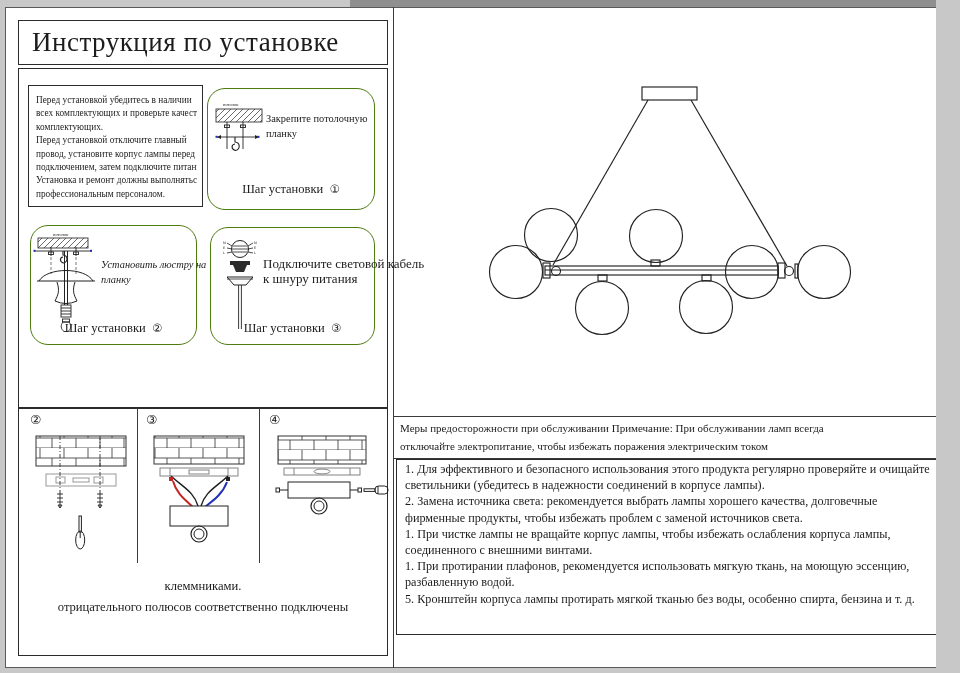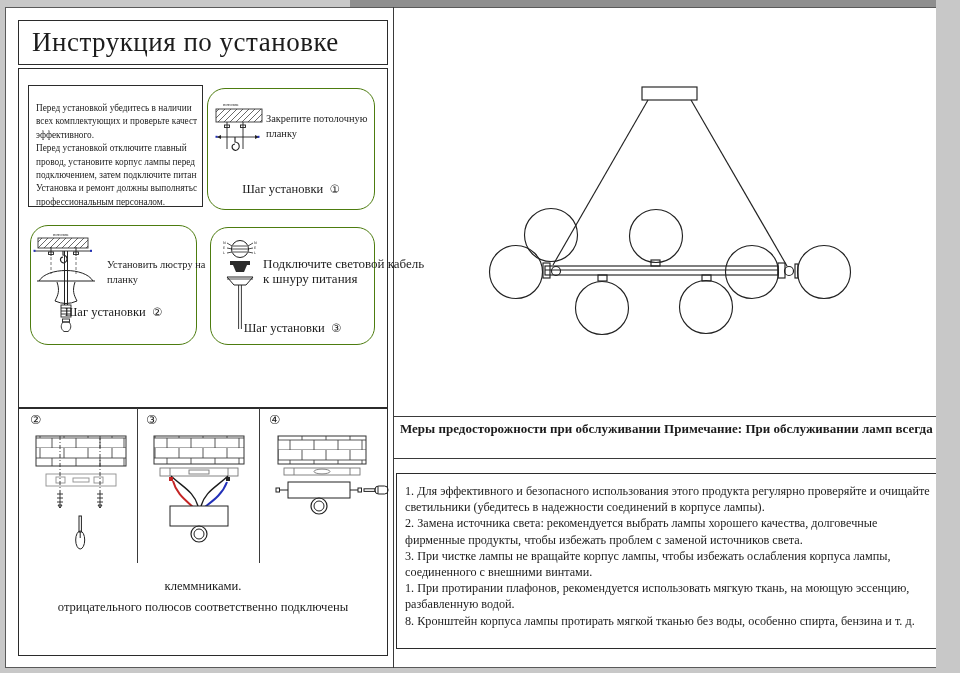--- a/index.html
+++ b/index.html
@@ -8,60 +8,60 @@
   .abs{position:absolute;}
   .page{left:5px;top:7px;width:945px;height:661px;background:#fff;border:1px solid #5a5a5a;box-sizing:border-box;}
   .scan-strip{left:350px;top:0;width:610px;height:7px;background:#8f8f8f;}
   .vdiv{left:393px;top:7px;width:1px;height:661px;background:#3a3a3a;}
   .hline{background:#3a3a3a;height:1px;}
   .box{border:1px solid #2b2b2b;box-sizing:border-box;background:#fff;}
   .rbox{border:1px solid #4d7c0f;border-radius:18px;box-sizing:border-box;background:#fff;}
   .title-box{left:18px;top:20px;width:370px;height:45px;}
   .title-box h1{margin:0;font-size:27px;font-weight:400;line-height:42px;padding-left:13px;letter-spacing:.5px;}
   .panels-box{left:18px;top:68px;width:370px;height:340px;}
-  .warning-box{left:28px;top:85px;width:175px;height:122px;padding:16px 5px 0 7px;}
+  .warning-box{left:28px;top:85px;width:175px;height:122px;padding:8px 5px 0 7px;}
   .warning-box div{font-size:9.3px;line-height:13.4px;white-space:nowrap;overflow:hidden;}
   .step1{left:207px;top:88px;width:168px;height:122px;}
   .step2{left:30px;top:225px;width:167px;height:120px;}
   .step3{left:210px;top:227px;width:165px;height:118px;}
   .step-label{position:absolute;font-size:10.4px;line-height:15px;}
   .step-label div{white-space:nowrap;}
   .caption{position:absolute;left:0;width:100%;text-align:center;font-size:12.5px;}
   .caption .num{font-family:"DejaVu Sans",sans-serif;font-size:11.5px;}
   .bottom-box{left:18px;top:408px;width:370px;height:248px;}
   .bdiv1{left:137px;top:408px;width:1px;height:155px;background:#3a3a3a;}
   .bdiv2{left:259px;top:408px;width:1px;height:155px;background:#3a3a3a;}
   .panel-num{font-family:"DejaVu Sans",sans-serif;font-size:12.5px;color:#222;}
   .bottom-note{left:20px;top:576px;width:366px;text-align:center;font-size:12.6px;line-height:21px;}
-  .safety{left:400px;top:420px;width:545px;font-size:13px;line-height:17.5px;font-weight:bold;}
+  .safety{left:400px;top:420px;width:545px;font-size:11px;line-height:17.5px;}
   .safety div{white-space:nowrap;overflow:hidden;}
   .hl-chand{left:393px;top:416px;width:558px;}
   .hl-safety{left:393px;top:458px;width:558px;}
-  .care-box{left:396px;top:473px;width:547px;height:176px;padding:9px 8px 0 8px;font-family:Liberation Serif, serif;}
+  .care-box{left:396px;top:459px;width:547px;height:176px;padding:1px 8px 0 8px;font-family:Liberation Serif, serif;}
   .care-box div{font-size:12.2px;line-height:16.2px;}
   svg{display:block;}
 </style>
 </head>
 <body>
 
 <div class="canvas">
   <div class="abs scan-strip"></div>
   <div class="abs page"></div>
   <div class="abs vdiv"></div>
 
   <div class="abs box title-box">
     <h1>Инструкция по установке</h1>
   </div>
 
   <div class="abs box panels-box"></div>
 
   <div class="abs box warning-box">
     <div>Перед установкой убедитесь в наличии</div>
     <div>всех комплектующих и проверьте качество</div>
-    <div>эффективного.</div>
+    <div>комплектующих.</div>
     <div>Перед установкой отключите главный</div>
     <div>провод, установите корпус лампы перед</div>
     <div>подключением, затем подключите питание.</div>
     <div>Установка и ремонт должны выполняться</div>
     <div>профессиональным персоналом.</div>
   </div>
 
   <div class="abs rbox step1">
     <svg class="abs" style="left:5px;top:8px;" width="58" height="100" viewBox="0 0 58 100">
       <defs>
@@ -133,25 +133,25 @@
       </g>
       <g stroke="#222" stroke-width="0.9" fill="none">
         <rect x="28" y="76" width="10" height="12"></rect>
         <line x1="28" y1="79" x2="38" y2="79"></line>
           <line x1="28" y1="82" x2="38" y2="82"></line>
           <line x1="28" y1="85" x2="38" y2="85"></line>
         <rect x="29.5" y="90" width="7" height="3"></rect>
         <path d="M30,93 h6 c2.5,3 2.5,7 -1,9.5 h-4 c-3.5,-2.5 -3.5,-6.5 -1,-9.5"></path>
       </g>
     </svg>
-    <div class="step-label" style="left:76px;top:31px;width:102px;">
+    <div class="step-label" style="left:70px;top:31px;width:102px;font-style:italic;">
       <div>Установить люстру на</div>
       <div>планку</div>
     </div>
-    <div class="caption" style="bottom:24px;">
+    <div class="caption" style="bottom:8px;">
       <span>Шаг установки</span>&nbsp;
       <span class="num">②</span>
     </div>
   </div>
 
   <div class="abs rbox step3">
     <svg class="abs" style="left:10px;top:5px;" width="40" height="100" viewBox="0 0 40 100">
       <g font-size="3.6" fill="#222" font-family="DejaVu Sans">
         <text x="2" y="11">N</text>
         <text x="2" y="16">E</text>
@@ -314,24 +314,25 @@
       <circle cx="706" cy="307" r="26.5"></circle>
       <circle cx="752" cy="272" r="26.5"></circle>
       <circle cx="824" cy="272" r="26.5"></circle>
     </g>
   </svg>
 
   <div class="abs hline hl-chand"></div>
 
   <div class="abs safety">
     <div>Меры предосторожности при обслуживании Примечание: При обслуживании ламп всегда</div>
+    <div>отключайте электропитание, чтобы избежать поражения электрическим током</div>
   </div>
 
   <div class="abs hline hl-safety"></div>
 
   <div class="abs box care-box">
     <div>1. Для эффективного и безопасного использования этого продукта регулярно проверяйте и очищайте светильники (убедитесь в надежности соединений в корпусе лампы).</div>
     <div>2. Замена источника света: рекомендуется выбрать лампы хорошего качества, долговечные фирменные продукты, чтобы избежать проблем с заменой источников света.</div>
-    <div>3. При чистке лампы не вращайте корпус лампы, чтобы избежать ослабления корпуса лампы, соединенного с внешними винтами.</div>
+    <div>1. При чистке лампы не вращайте корпус лампы, чтобы избежать ослабления корпуса лампы, соединенного с внешними винтами.</div>
     <div>1. При протирании плафонов, рекомендуется использовать мягкую ткань, на моющую эссенцию, разбавленную водой.</div>
-    <div>8. Кронштейн корпуса лампы протирать мягкой тканью без воды, особенно спирта, бензина и т. д.</div>
+    <div>5. Кронштейн корпуса лампы протирать мягкой тканью без воды, особенно спирта, бензина и т. д.</div>
   </div>
 </div>
 
 </body></html>

